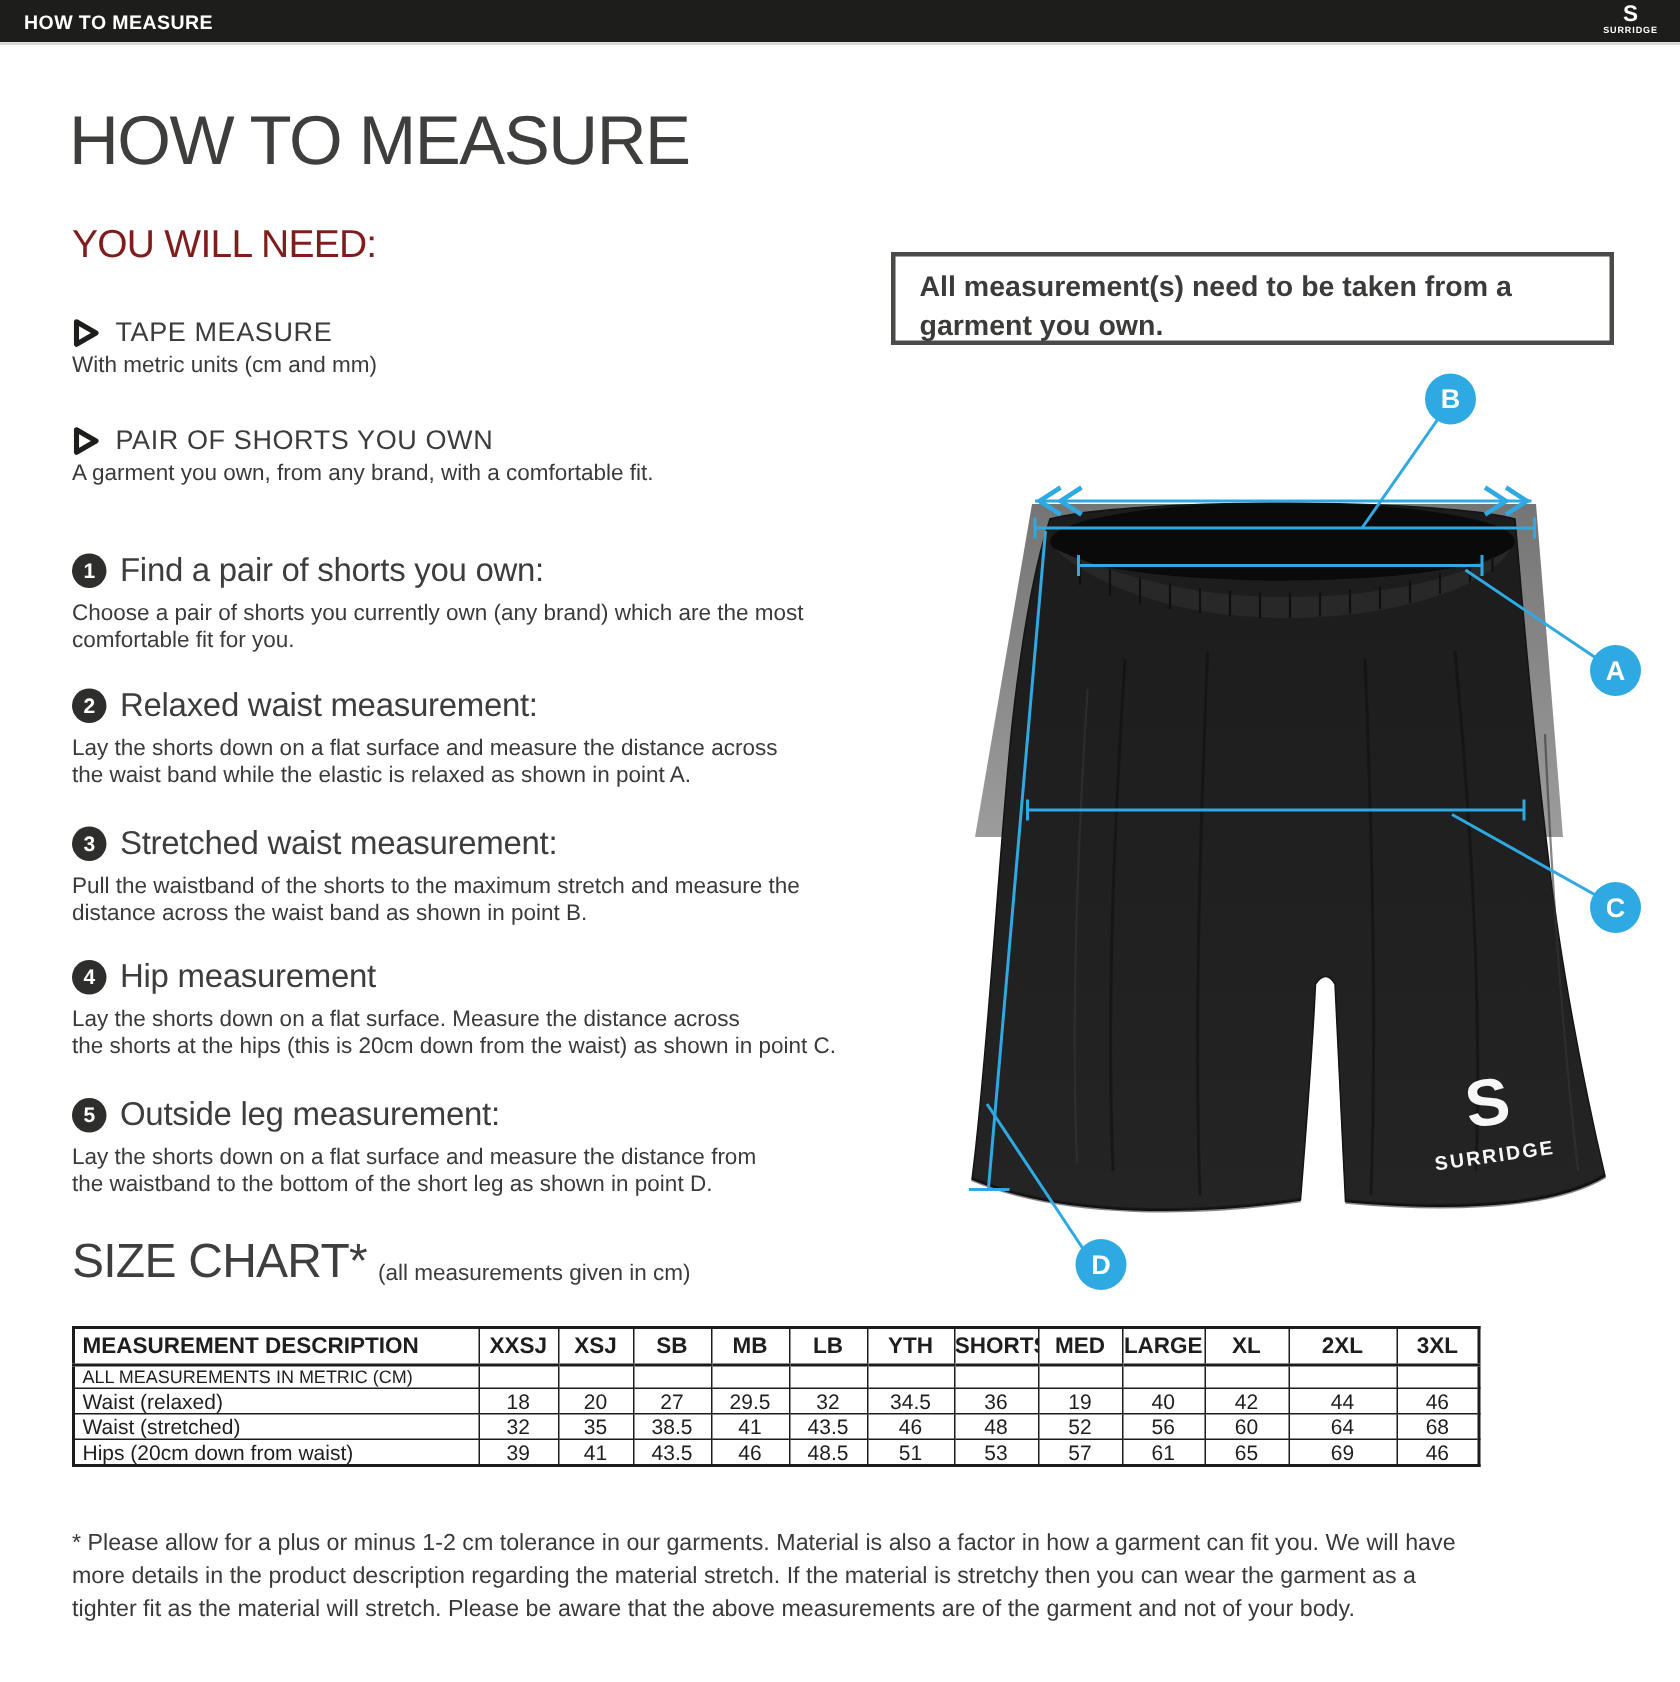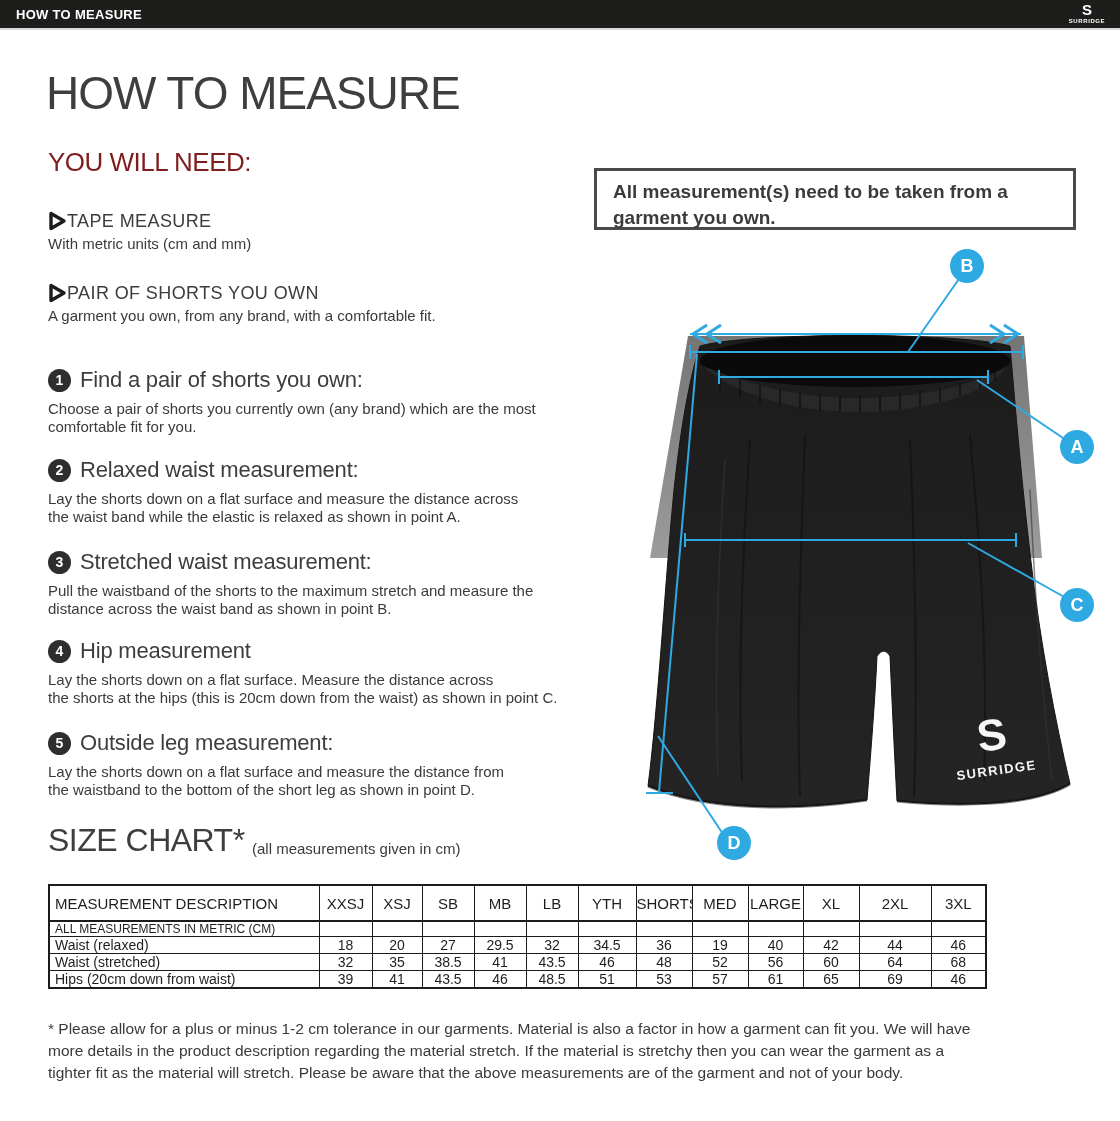--- a/index.html
+++ b/index.html
@@ -27,21 +27,21 @@
 
   .h1 {
     position:absolute; left:46px; top:66px; font-size:46px; font-weight:400;
     letter-spacing:-1px; color:#3e3e3d;
   }
   .ywn-heading {
     position:absolute; left:48px; top:147px; font-size:26px; font-weight:400;
     color:#7f1d1d; letter-spacing:-0.5px;
   }
   .need-item { position:absolute; left:48px; width:520px; }
-  .need-item .row { display:flex; align-items:flex-start; }
+  .need-item .row { display:flex; align-items:flex-end; gap:10px; }
   .need-label { font-size:18px; letter-spacing:.4px; color:#3c3c3b; }
   .need-note { font-size:15px; margin-top:3px; color:#3a3a39; }
   .tri { width:19px; height:20px; flex:0 0 19px; }
 
   .step { position:absolute; left:48px; width:530px; }
   .step-head { display:flex; align-items:center; gap:9px; }
   .step-num {
     width:23px; height:23px; border-radius:50%; background:#2e2e2d; color:#fff;
     font-size:14px; font-weight:700; display:flex; align-items:center;
     justify-content:center; flex:0 0 23px;
@@ -65,21 +65,21 @@
   .sc-sub { position:absolute; left:252px; top:840px; font-size:15px; color:#3b3b3a; }
 
   .size-table {
     position:absolute; left:48px; top:884px; width:937px;
     border-collapse:collapse; table-layout:fixed; border:2px solid #1c1c1c;
   }
   .size-table th, .size-table td {
     border:1px solid #1c1c1c; text-align:center; vertical-align:middle;
     font-size:14px; color:#1e1e1e; overflow:hidden; white-space:nowrap;
   }
-  .size-table thead th { height:36px; font-size:15px; font-weight:400; border-bottom-width:2px; }
+  .size-table thead th { height:25px; font-size:15px; font-weight:700; border-bottom-width:2px; }
   .size-table .metric-row td { height:15px; font-size:12px; font-weight:400; }
   .size-table .data-row td { height:17px; }
   .size-table .c-desc { text-align:left; padding-left:5px; }
 
   .footnote {
     position:absolute; left:48px; top:1018px; width:1060px;
     font-size:15.5px; line-height:22px; white-space:pre-line; color:#3a3a39;
   }
 </style>
 </head>

